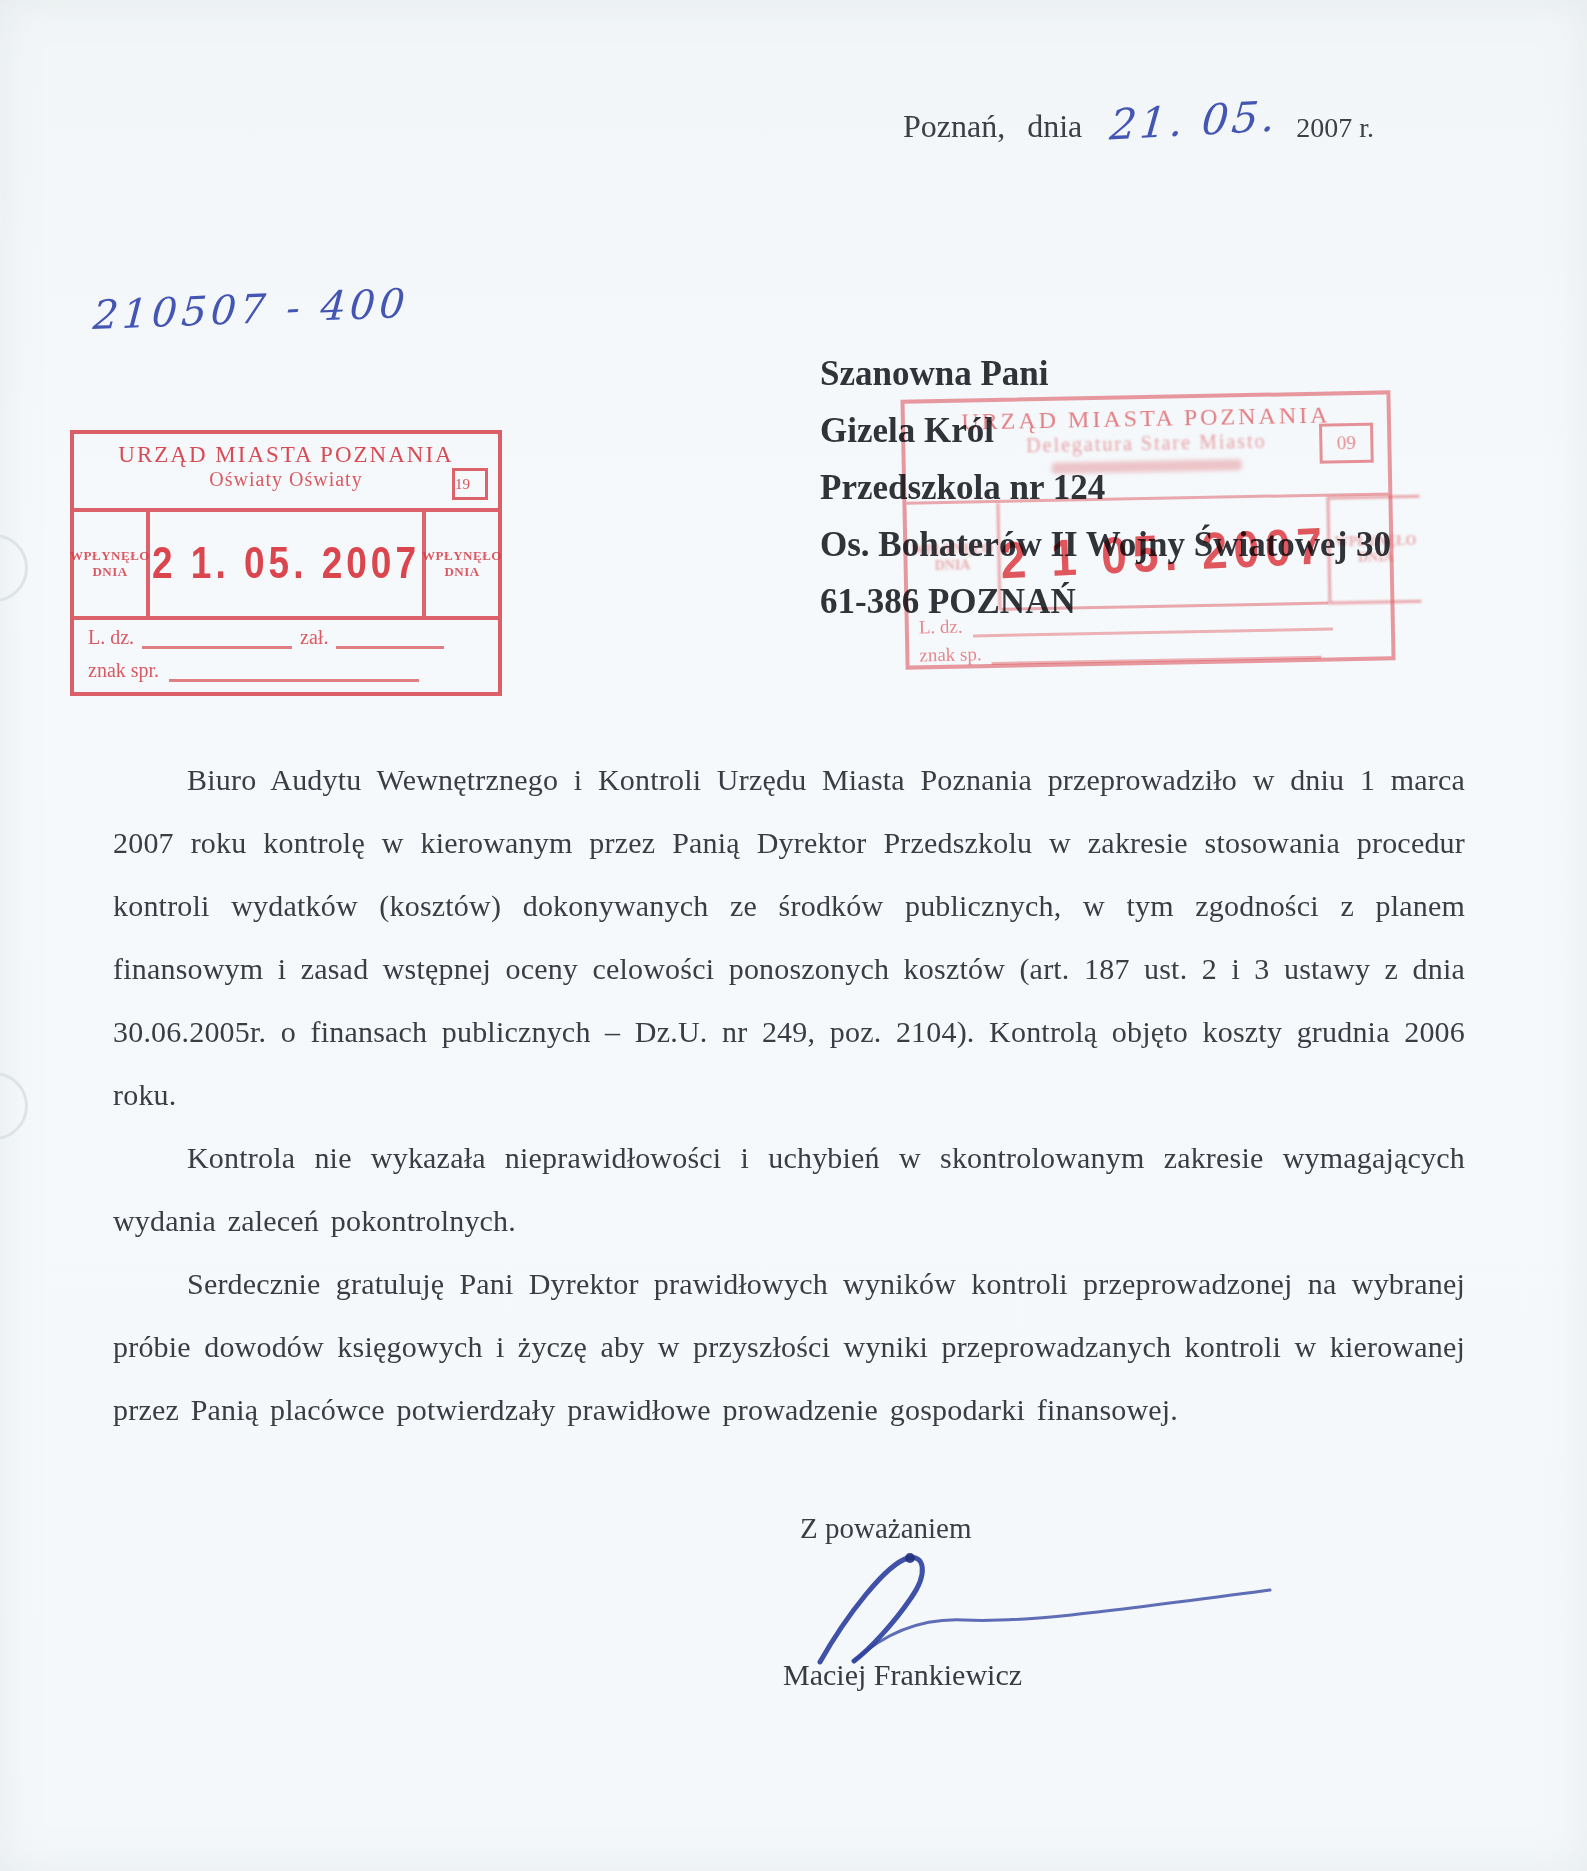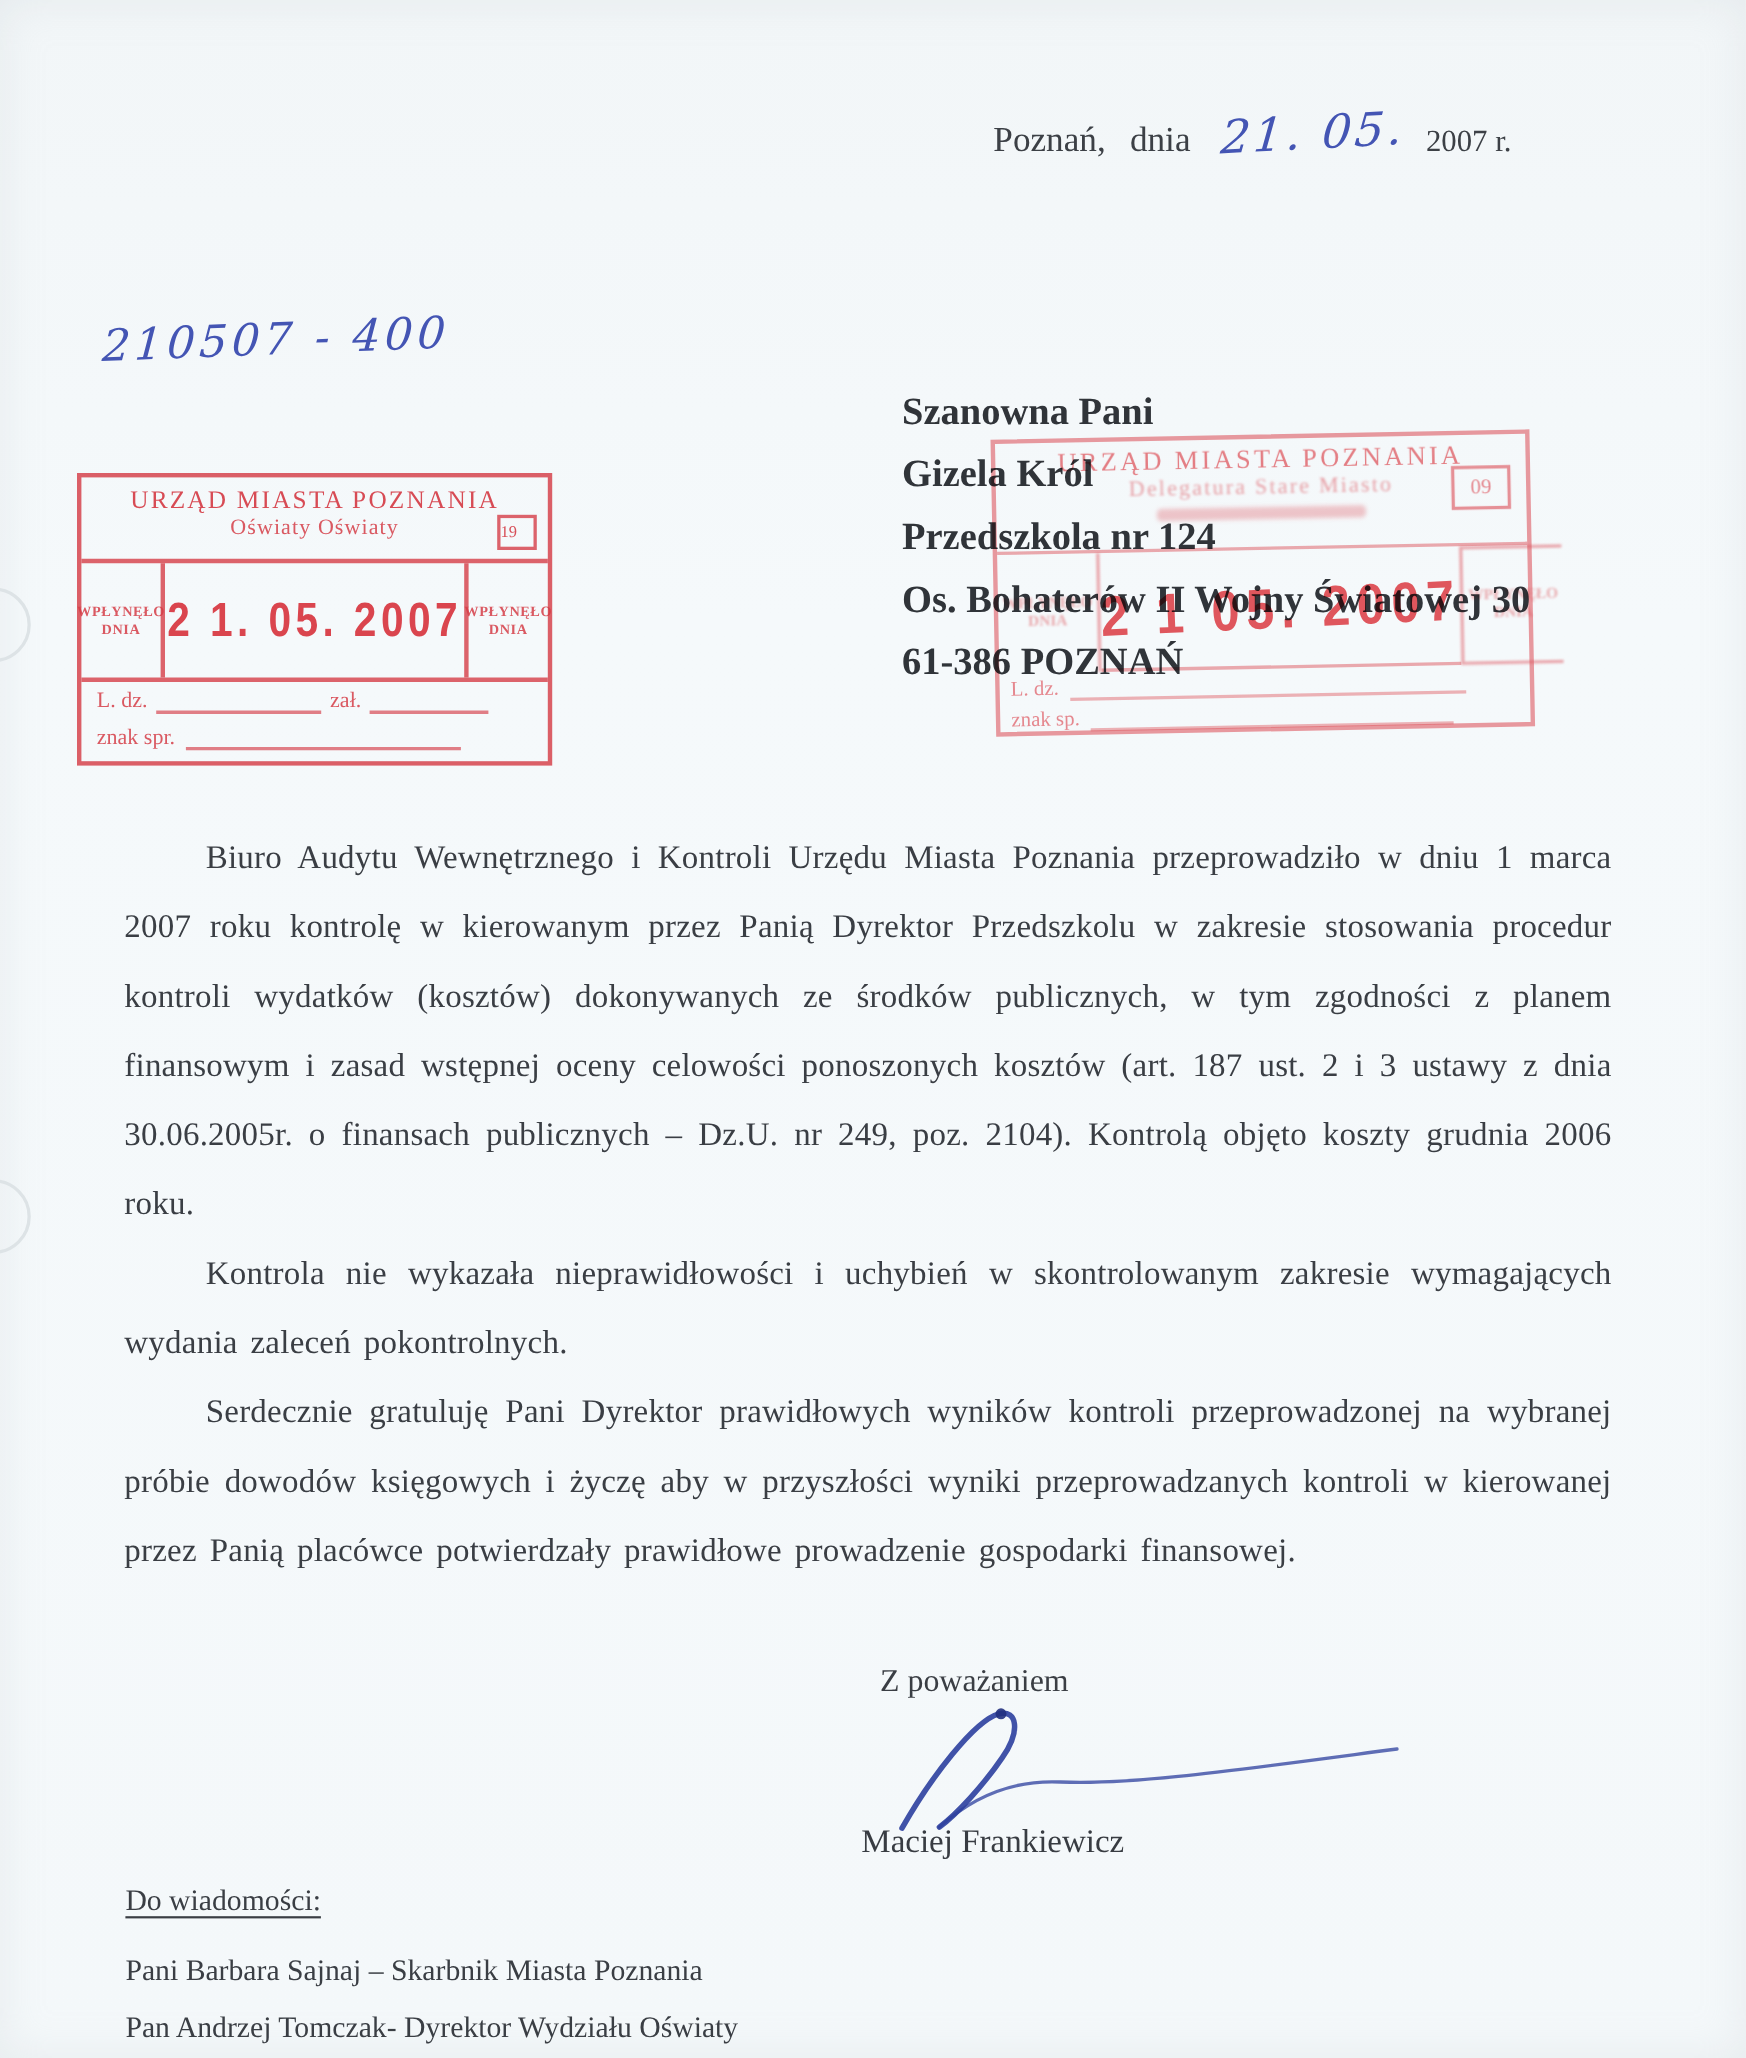--- a/index.html
+++ b/index.html
@@ -220,19 +220,14 @@
   <div class="salutation">Z poważaniem</div>
 
   <svg class="signature" viewBox="0 0 490 120" xmlns="http://www.w3.org/2000/svg">
     <path d="M 22,114 C 48,68 88,16 110,10 C 127,6 130,26 113,50 C 96,75 72,101 56,113" fill="none" stroke="#2c3f9e" stroke-width="5" stroke-linecap="round" opacity="0.9"></path>
     <path d="M 56,113 C 88,84 124,70 166,72 C 230,75 320,62 472,42" fill="none" stroke="#2c3f9e" stroke-width="3" stroke-linecap="round" opacity="0.75"></path>
     <circle cx="112" cy="10" r="5" fill="#22307e" opacity="0.9"></circle>
   </svg>
 
   <div class="signatory">Maciej Frankiewicz</div>
 
-  <div class="cc">
-    <div class="head">Do wiadomości:</div>
-    <div class="item">Pani Barbara Sajnaj – Skarbnik Miasta Poznania</div>
-    <div class="item">Pan Andrzej Tomczak- Dyrektor Wydziału Oświaty</div>
-  </div>
 
 </div>
 
 </body></html>

